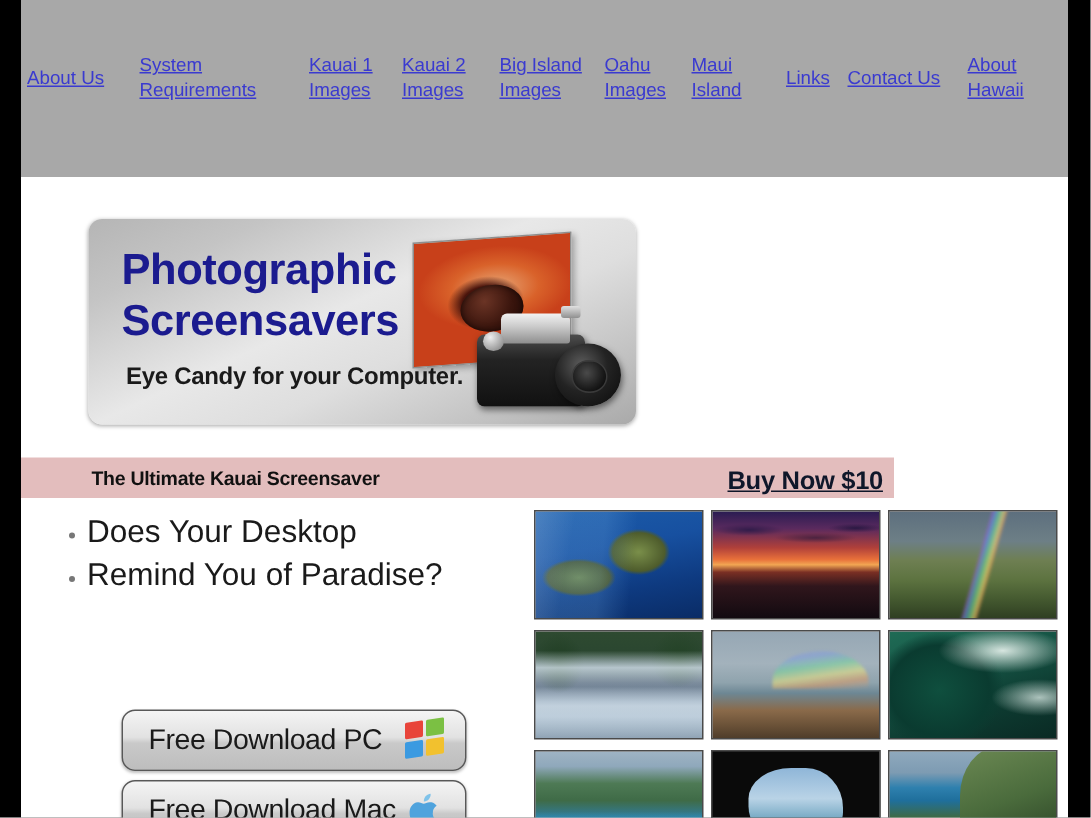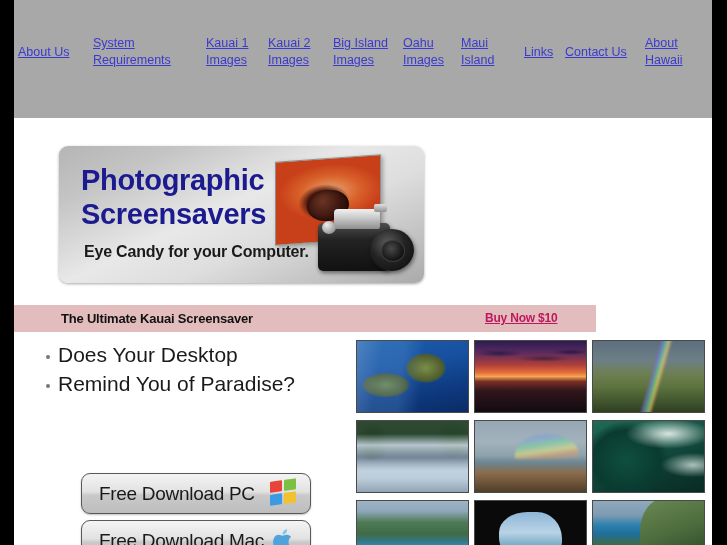--- a/index.html
+++ b/index.html
@@ -209,23 +209,23 @@
     top: 6px;
     font-size: 13px;
     font-weight: bold;
     color: #111111;
     letter-spacing: -0.2px;
   }
   .buy-now {
     position: absolute;
     left: 471px;
     top: 6px;
-    font-size: 12px;
+    font-size: 17px;
     font-weight: bold;
-    color: #be185d;
+    color: #0f172a;
     text-decoration: underline;
     cursor: pointer;
     letter-spacing: -0.2px;
   }
 
   
   .left-col {
     position: absolute;
     left: 0;
     top: 340px;

